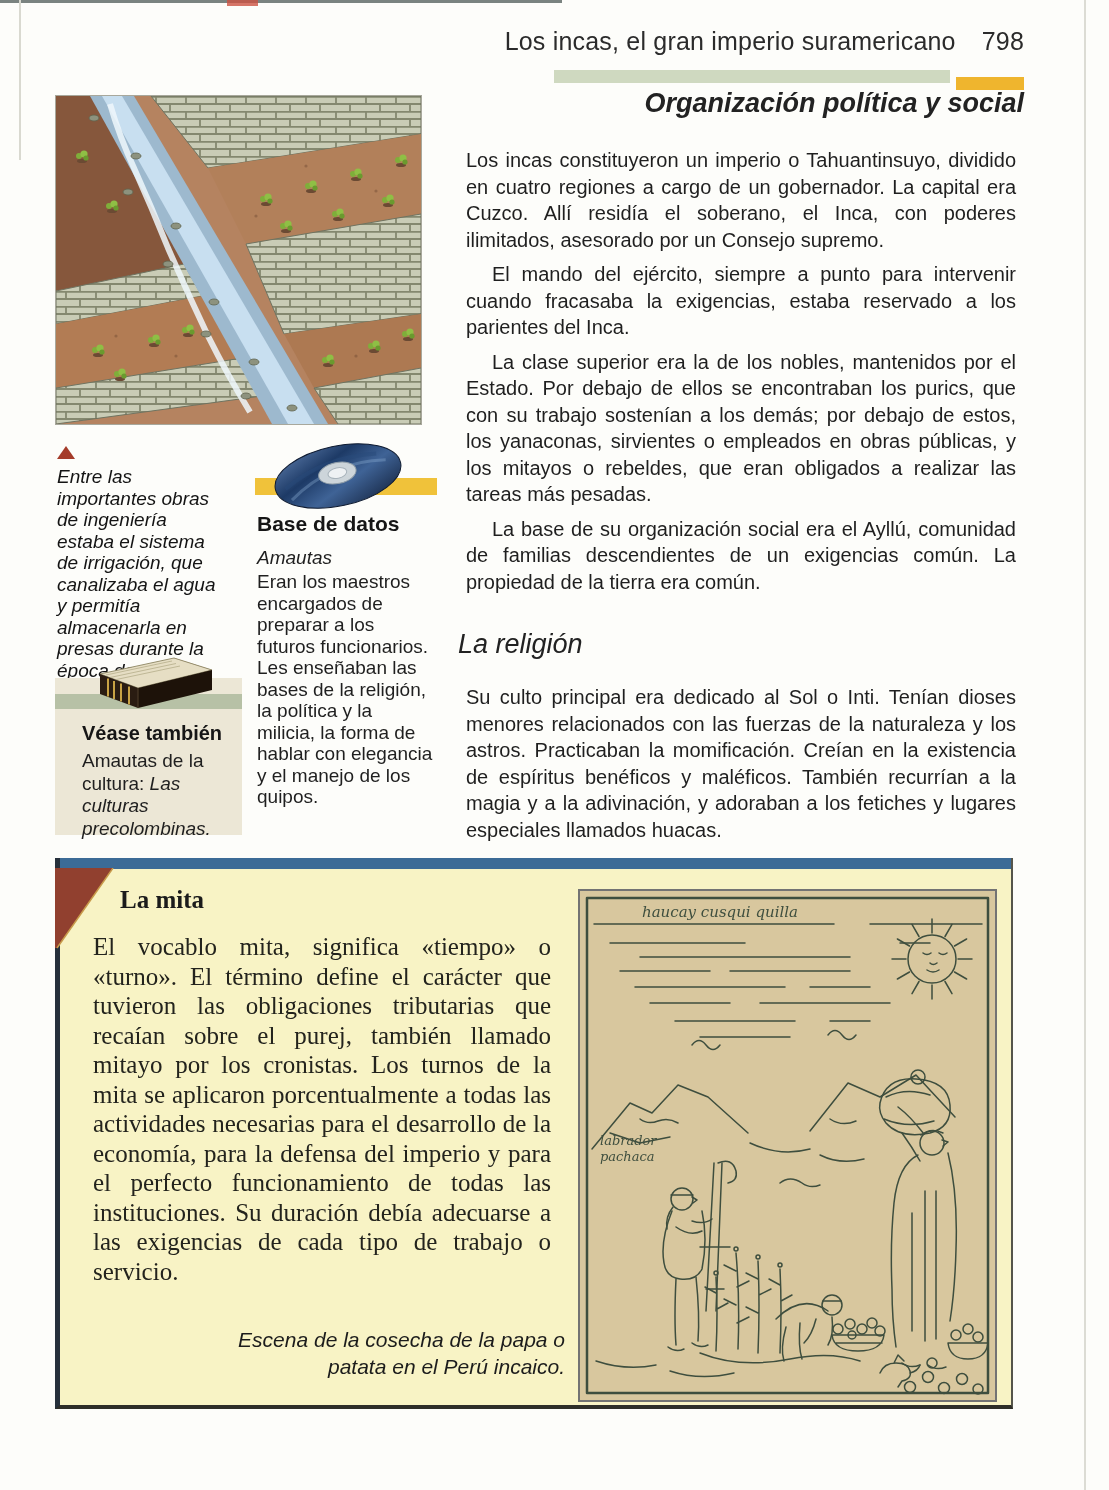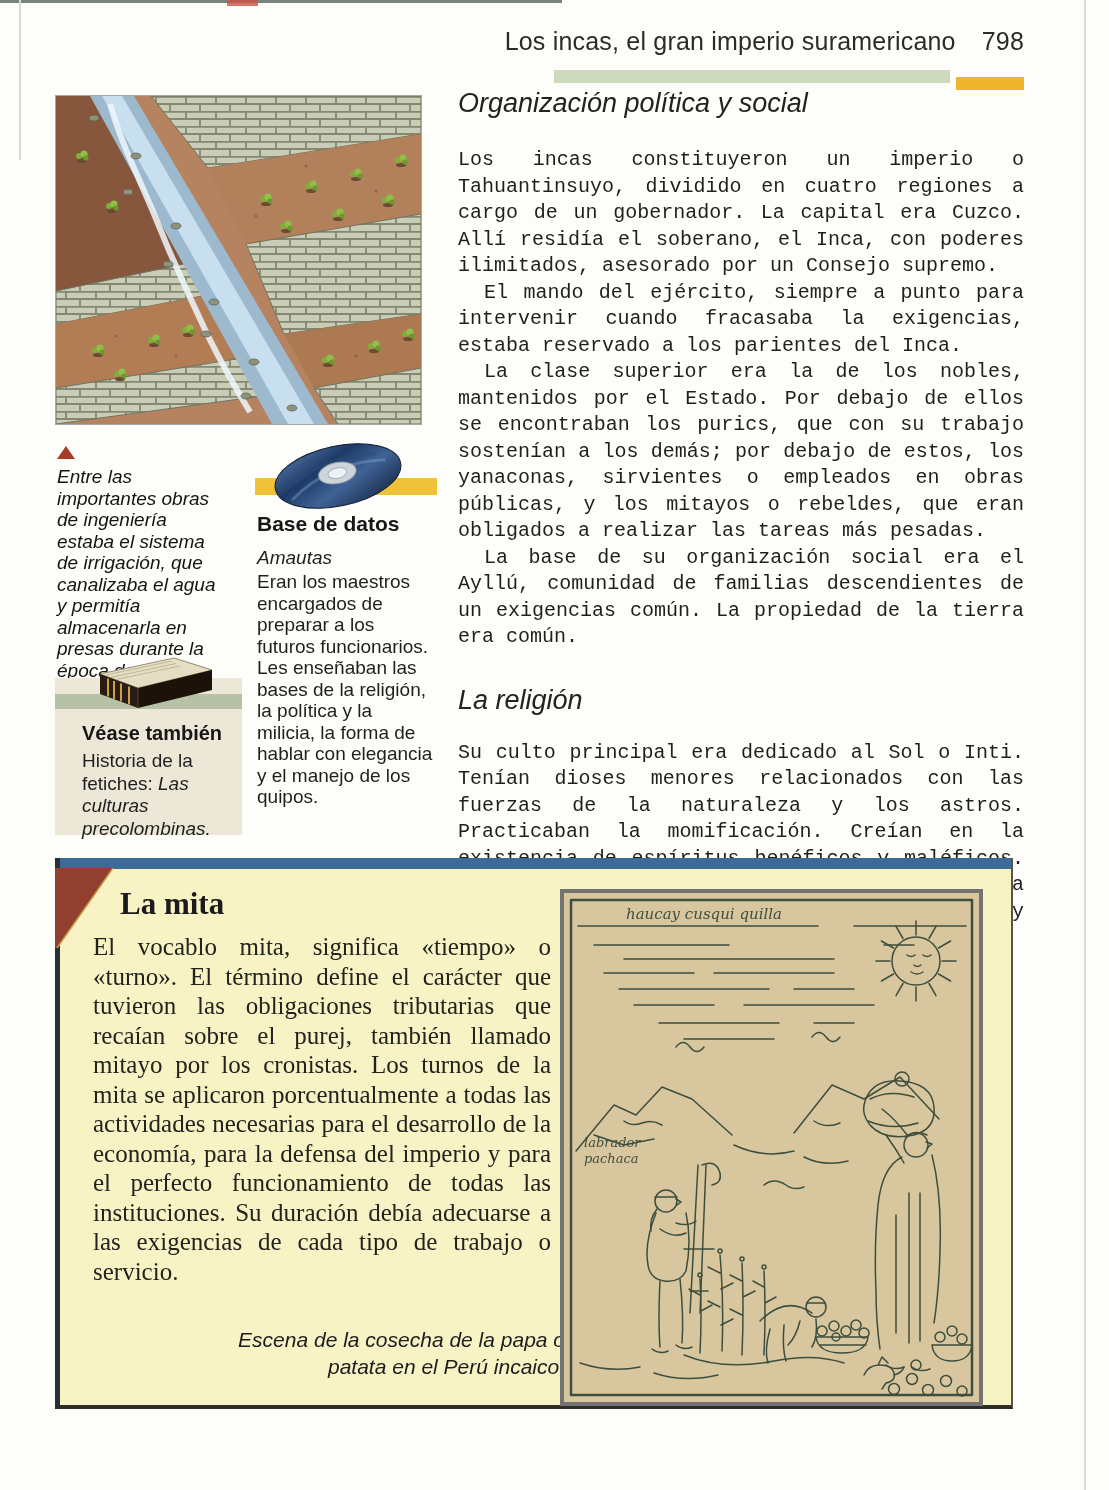--- a/index.html
+++ b/index.html
@@ -35,36 +35,36 @@
   
   .see-box{left:55px;top:678px;width:187px;height:157px;background:#ece7d6;}
   .see-bar{left:55px;top:694px;width:187px;height:15px;background:#b7c1a6;}
   .book{left:86px;top:650px;width:132px;height:62px;}
   .see-head{left:82px;top:722px;font-size:20px;font-weight:bold;color:#161616;}
   .see-text{left:82px;top:750px;width:152px;font-size:19px;line-height:22.5px;}
   .see-text .it{font-style:italic;}
 
   
   .main{left:458px;top:88px;width:566px;}
-  .main h2{margin:0 0 28px 0;font-size:27px;font-style:italic;font-weight:normal;color:#222;}
+  .main h2{margin:0 0 28px 0;font-size:27px;font-style:italic;font-weight:bold;color:#222;text-align:right;}
   .main h3{margin:34px 0 24px 0;font-size:27px;font-style:italic;font-weight:normal;color:#222;}
-  .main p{margin:0;font-size:20px;line-height:26.5px;text-align:justify;font-family:Liberation Mono, monospace;}
+  .main p{margin:8px;font-size:20px;line-height:26.5px;text-align:justify;}
   .main p.ind{text-indent:26px;}
 
   
   .mita{left:55px;top:858px;width:958px;height:551px;background:#f8f3c5;
         border-left:5px solid #26303b;border-right:2px solid #55554a;border-bottom:4px solid #2e2e28;
         box-sizing:border-box;font-family:"Liberation Serif",serif;}
   .mita-topbar{left:0;top:0;width:100%;height:11px;background:#3c6b96;}
   .mita-corner{left:-5px;top:10px;width:60px;height:82px;}
-  .mita-head{left:60px;top:28px;font-size:31px;font-weight:bold;color:#1b1b1b;}
+  .mita-head{left:60px;top:28px;font-size:25px;font-weight:bold;color:#1b1b1b;}
   .mita-body{left:33px;top:74px;width:458px;font-size:25px;line-height:29.5px;text-align:justify;color:#23231d;}
   .mita-cap{left:172px;top:458px;width:333px;text-align:right;font-size:21px;line-height:27px;
             font-style:italic;font-family:"Liberation Sans",sans-serif;color:#1c1c1c;margin-top:10px;}
-  .engraving{left:500px;top:31px;width:415px;height:509px;border:4px solid #737373;background:#d8c79e;box-sizing:content-box;}
+  .engraving{left:518px;top:31px;width:415px;height:509px;border:2px solid #737373;background:#d8c79e;box-sizing:content-box;}
   .engraving svg{display:block;}
 </style>
 </head>
 <body>
 
 <div class="page">
 
   <div class="abs top-edge"></div>
   <div class="abs top-red"></div>
   <div class="abs right-edge"></div>
@@ -182,21 +182,21 @@
       <polygon points="14,24 88,8 126,20 52,38" fill="#e6dec4" stroke="#97906f" stroke-width="1"></polygon>
       <path d="M20 25 l66 -14 M24 27.5 l66 -14 M28 30 l66 -14" stroke="#b5ad8a" stroke-width=".8" fill="none"></path>
       <path d="M14 24 L52 38 L52 58 L14 44 Z" fill="#2a1c12"></path>
       <path d="M52 38 L126 20 L126 40 L52 58 Z" fill="#1d1209"></path>
       <path d="M22 28.5v18 M28 31v18 M35 33.5v18 M43 36.5v18" stroke="#c8a244" stroke-width="2" fill="none"></path>
       <path d="M52 38v20" stroke="#4a3a28" stroke-width="1.2"></path>
     </svg>
   </div>
   <div class="abs see-head">Véase también</div>
   <div class="abs see-text">
-    <span>Historia de la fetiches: </span><span class="it">Las culturas precolombinas.</span>
+    <span>Amautas de la cultura: </span><span class="it">Las culturas precolombinas.</span>
   </div>
 
   <div class="abs main">
     <h2>Organización política y social</h2>
     <p>Los incas constituyeron un imperio o Tahuantinsuyo, dividido en cuatro regiones a cargo de un gobernador. La capital era Cuzco. Allí residía el soberano, el Inca, con poderes ilimitados, asesorado por un Consejo supremo.</p>
     <p class="ind">El mando del ejército, siempre a punto para intervenir cuando fracasaba la exigencias, estaba reservado a los parientes del Inca.</p>
     <p class="ind">La clase superior era la de los nobles, mantenidos por el Estado. Por debajo de ellos se encontraban los purics, que con su trabajo sostenían a los demás; por debajo de estos, los yanaconas, sirvientes o empleados en obras públicas, y los mitayos o rebeldes, que eran obligados a realizar las tareas más pesadas.</p>
     <p class="ind">La base de su organización social era el Ayllú, comunidad de familias descendientes de un exigencias común. La propiedad de la tierra era común.</p>
     <h3>La religión</h3>
     <p>Su culto principal era dedicado al Sol o Inti. Tenían dioses menores relacionados con las fuerzas de la naturaleza y los astros. Practicaban la momificación. Creían en la existencia de espíritus benéficos y maléficos. También recurrían a la magia y a la adivinación, y adoraban a los fetiches y lugares especiales llamados huacas.</p>

